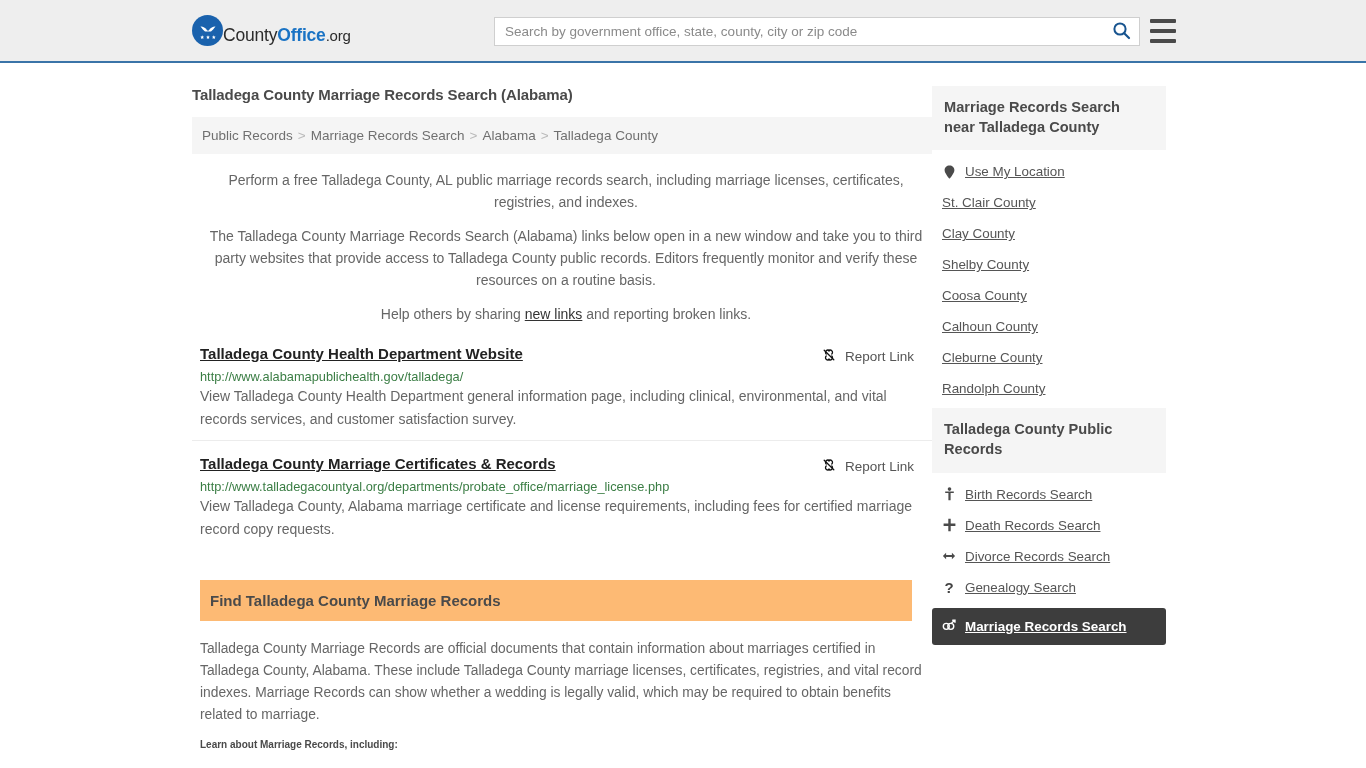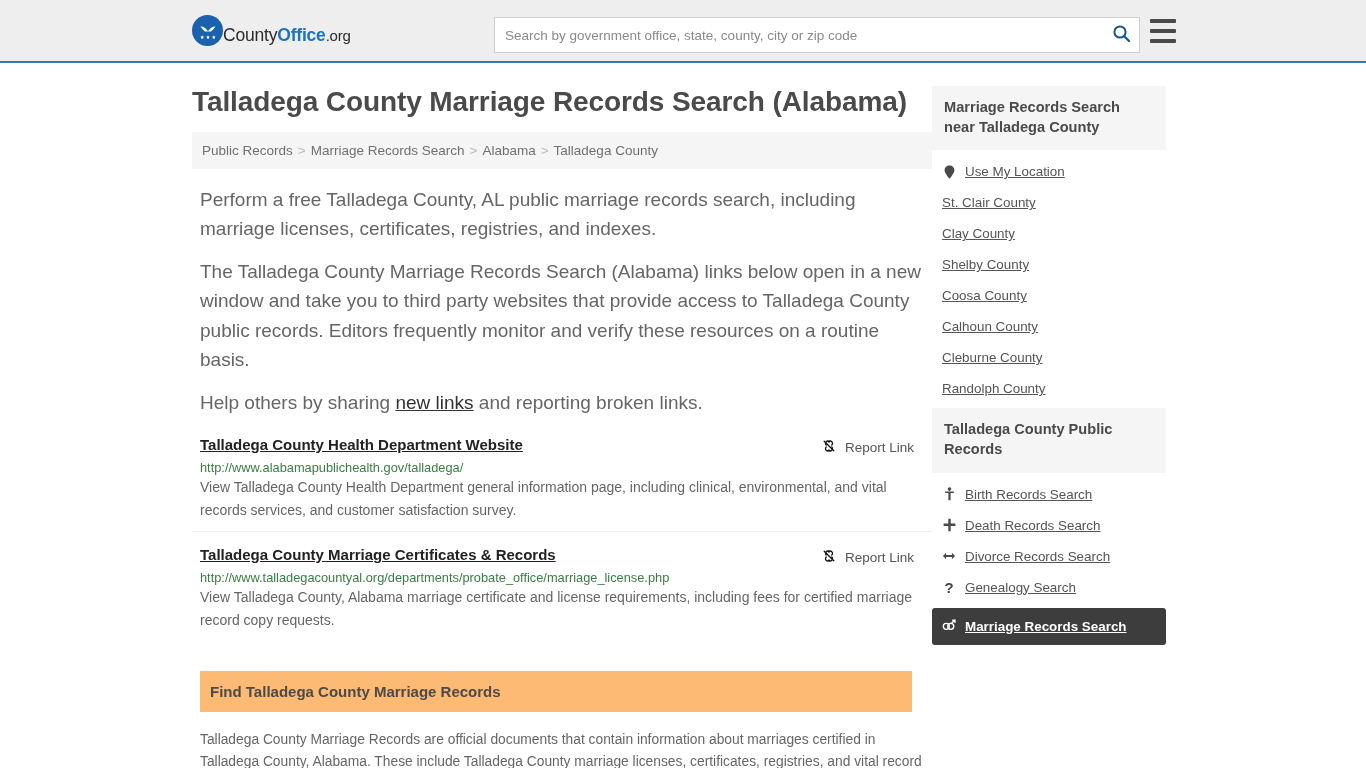--- a/index.html
+++ b/index.html
@@ -45,21 +45,21 @@
   }
   .brand-text .c1 { color: #2b2b2b; }
   .brand-text .c2 { color: #1a73c4; font-weight: bold; }
   .brand-text .c3 { color: #2b2b2b; font-size: 15px; }
 
   .search-wrap {
     position: absolute;
     left: 494px;
     top: 17px;
     width: 646px;
-    height: 36px;
+    height: 29px;
     background: #ffffff;
     border: 1px solid #cfcfcf;
     display: flex;
     align-items: center;
   }
   .search-input {
     flex: 1;
     border: none;
     outline: none;
     background: transparent;
@@ -99,43 +99,44 @@
   }
   .container {
     display: flex;
     gap: 0;
     padding-top: 23px;
   }
   .main-col { width: 740px; flex: none; }
   .side-col { width: 234px; flex: none; margin-left: 0px; }
 
   h1.page-title {
-    font-size: 28px;
+    font-size: 15px;
     color: #4a4a4a;
     font-weight: bold;
     margin: 0 0 14px 0;
     letter-spacing: -0.1px;
   }
 
   .breadcrumb {
     background: #f5f5f5;
     padding: 11px 10px;
     font-size: 13.5px;
     color: #707070;
     margin-bottom: 16px;
   }
   .breadcrumb a { color: #707070; text-decoration: none; }
   .breadcrumb .sep { color: #b9b9b9; padding: 0 5px; }
 
   .intro p {
-    font-size: 19px;
+    font-size: 14px;
     line-height: 1.55;
     color: #666666;
     margin: 0 0 13px 0;
     padding-left: 8px;
+    text-align: center;
   }
   .intro a { color: #333; text-decoration: underline; font-weight: normal; }
 
   
   .result {
     padding: 6px 0 10px 8px;
     position: relative;
   }
   .result + .result { border-top: 1px solid #ececec; padding-top: 14px; }
   .result-head {

